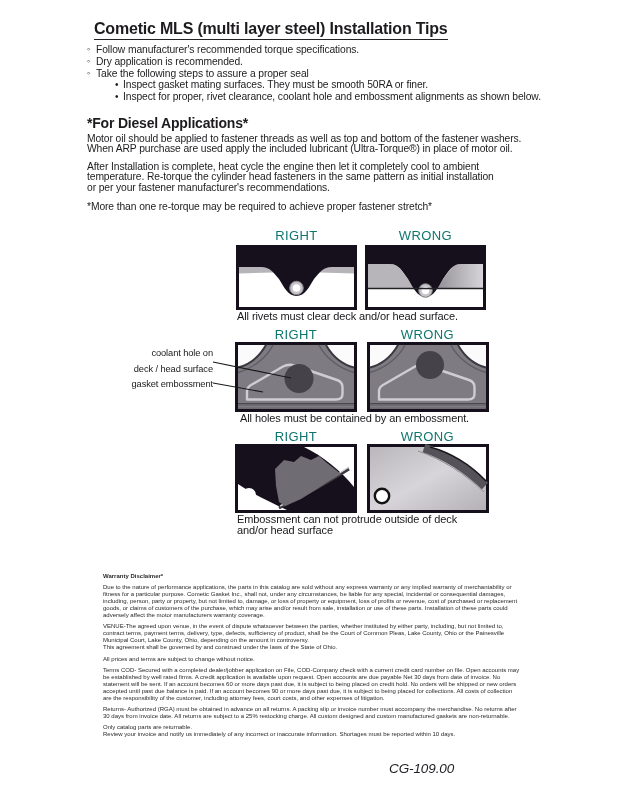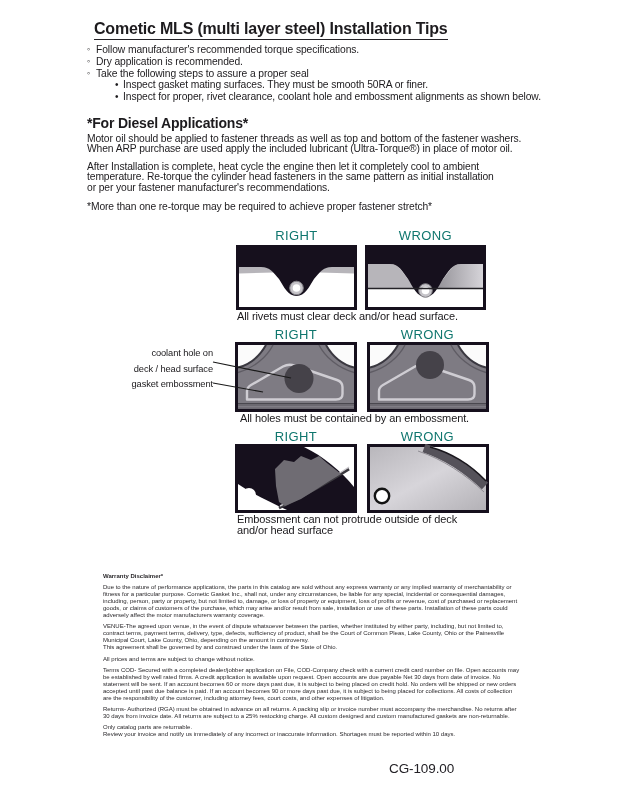--- a/index.html
+++ b/index.html
@@ -20,21 +20,21 @@
   .diesel-h{left:87px;top:115px;font-size:14px;font-weight:bold;letter-spacing:-0.2px;}
   .para{left:87px;font-size:10.3px;line-height:10.3px;white-space:pre-line;}
   .rw-label{font-size:13px;line-height:12px;text-align:center;letter-spacing:0.4px;color:#0f766e;}
   .panel{position:absolute;display:block;}
   .caption{font-size:11px;line-height:10.5px;white-space:pre-line;color:#1a181b;letter-spacing:-0.1px;}
   .side-label{font-size:9.3px;line-height:16px;text-align:right;white-space:pre-line;width:128px;color:#1a181b;}
   .leader{z-index:5;}
   .legal{left:103px;top:573px;width:470px;font-size:6px;line-height:6.9px;color:#2a282b;letter-spacing:0;}
   .legal p{margin:0 0 4.5px 0;white-space:pre-line;}
   .legal .lh{font-weight:bold;margin:0 0 4.5px 0;}
-  .page-code{left:389px;top:761px;font-size:13.5px;color:#232126;}
+  .page-code{left:389px;top:761px;font-size:13.5px;color:#232126;font-style:italic;}
 </style>
 </head>
 <body>
 
 <div class="page">
 
   <div class="abs title">Cometic MLS (multi layer steel) Installation Tips</div>
 
   <div class="abs bullets">
     <div class="b-row">

